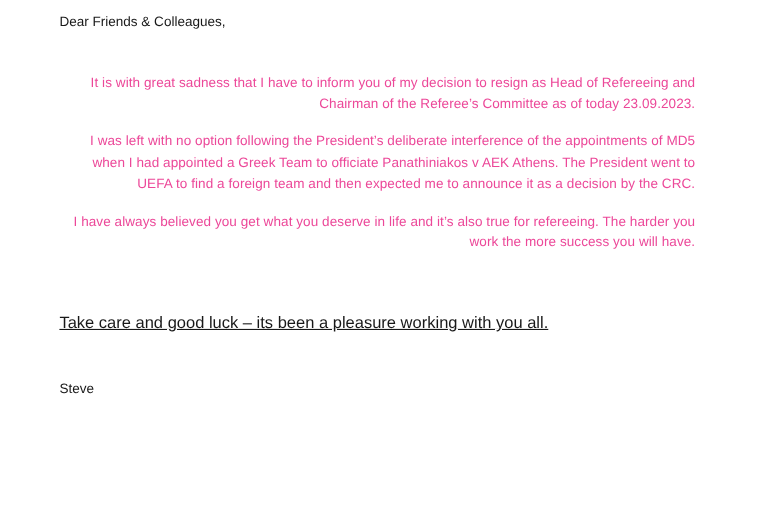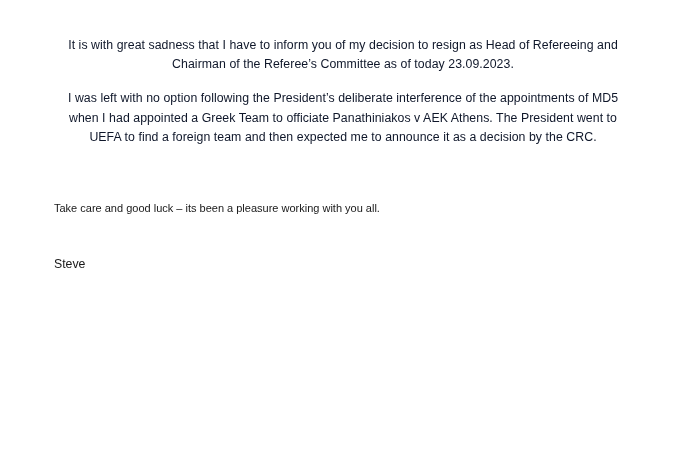--- a/index.html
+++ b/index.html
@@ -35,57 +35,60 @@
     padding-top: 11px;
     color: #181818;
   }
   .spacer-after-salutation {
     height: 36px;
   }
   p.para {
     font-size: 12.3px;
     line-height: 1.56;
     margin: 0 0 15px 0;
-    color: #0f172a;
-    text-align: center;
+    color: #ec4899;
+    text-align: right;
     letter-spacing: 0.005em;
   }
   p.para.tight {
     margin-bottom: 14px;
   }
   .gap-large {
     height: 38px;
   }
   .gap-signature {
     height: 38px;
   }
   .closing {
-    font-size: 11px;
+    font-size: 15px;
     line-height: 1.56;
     margin: 0;
     color: #181818;
+    text-decoration: underline;
   }
   .signature {
     font-size: 12.3px;
     line-height: 1.56;
     margin: 0;
     color: #181818;
   }
 </style>
 </head>
 <body>
 
 <div class="page">
   <div class="letter-body">
 
+    <p class="salutation">Dear Friends &amp; Colleagues,</p>
 
     <div class="spacer-after-salutation"></div>
 
     <p class="para">It is with great sadness that I have to inform you of my decision to resign as Head of Refereeing and Chairman of the Referee’s Committee as of today 23.09.2023.</p>
     <p class="para">I was left with no option following the President’s deliberate interference of the appointments of MD5 when I had appointed a Greek Team to officiate Panathiniakos v AEK Athens.  The President went to UEFA to find a foreign team and then expected me to announce it as a decision by the CRC.</p>
+    <p class="para tight">I have always believed you get what you deserve in life and it’s also true for refereeing.  The harder you work the more success you will have.</p>
 
     <div class="gap-large"></div>
 
     <p class="closing">Take care and good luck – its been a pleasure working with you all.</p>
 
     <div class="gap-signature"></div>
 
     <p class="signature">Steve</p>
 
   </div>

